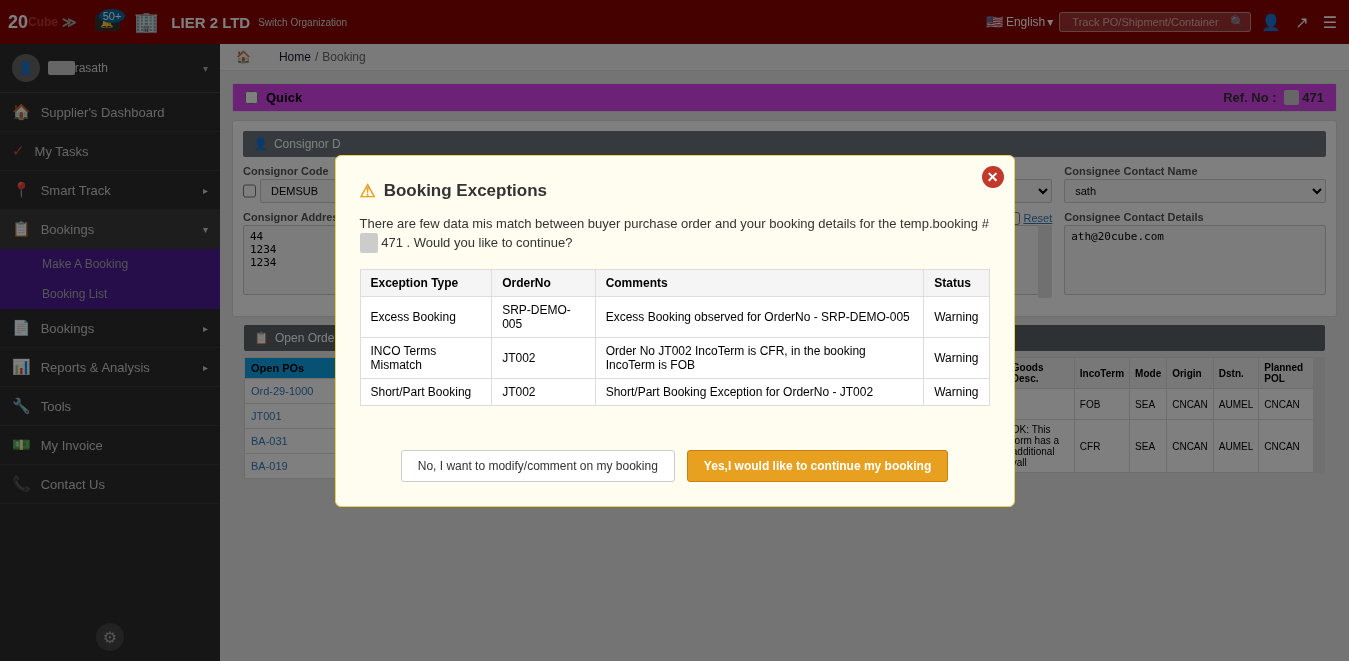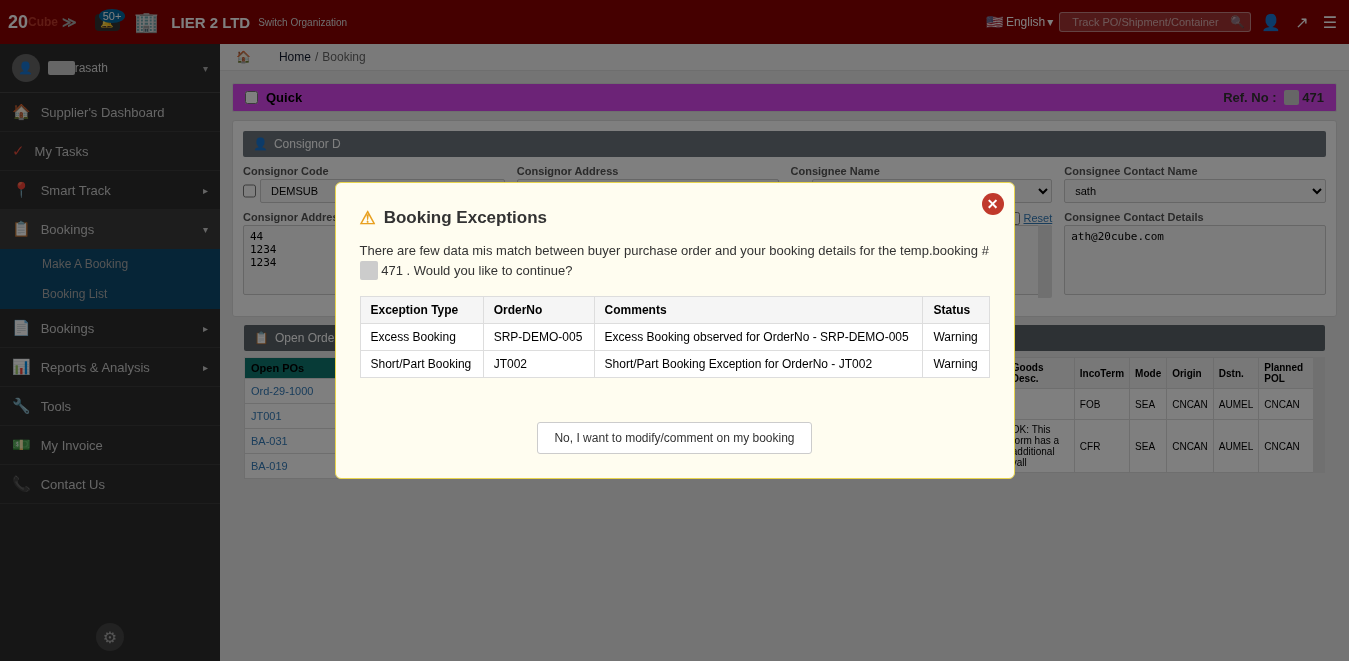--- a/index.html
+++ b/index.html
@@ -125,21 +125,21 @@
       align-items: center;
       gap: 10px;
       cursor: pointer;
       color: #ccc;
       font-size: 13px;
       border-bottom: 1px solid #3a3a3a;
     }
     .sidebar-item.active { background: #3a3a3a; }
     .sidebar-item .icon { font-size: 15px; color: #e74c3c; }
     .sidebar-item .arrow { margin-left: auto; font-size: 10px; }
-    .sidebar-sub { background: #0c4a6e; }
+    .sidebar-sub { background: #4c1d95; }
     .sidebar-sub-item {
       padding: 8px 12px 8px 42px;
       cursor: pointer;
       color: #aaa;
       font-size: 12px;
     }
 
     
     .page-content {
       flex: 1;
@@ -217,21 +217,21 @@
       background: #f9f9f9;
     }
     .reset-link { color: #337ab7; font-size: 11px; text-decoration: underline; cursor: pointer; }
     .checkbox-inline { display: flex; align-items: center; gap: 4px; font-size: 11px; }
 
     
     .bottom-sections { display: flex; gap: 12px; padding: 0 12px 12px; }
     .bottom-left, .bottom-right { flex: 1; }
     .orders-table { width: 100%; border-collapse: collapse; font-size: 11px; }
     .orders-table th {
-      background: #0f766e;
+      background: #0ea5e9;
       border: 1px solid #ddd;
       padding: 4px 6px;
       text-align: left;
       font-weight: bold;
     }
     .orders-table td {
       border: 1px solid #ddd;
       padding: 4px 6px;
       background: white;
     }
@@ -691,24 +691,31 @@
         </tr>
       </thead>
       <tbody id="exceptions-tbody">
       <tr>
     <td>Excess Booking</td>
     <td>SRP-DEMO-005</td>
     <td>Excess Booking observed for OrderNo - SRP-DEMO-005</td>
     <td>Warning</td>
   </tr>
           <tr>
+    <td>INCO Terms Mismatch</td>
+    <td>JT002</td>
+    <td>Order No JT002 IncoTerm is CFR, in the booking IncoTerm is FOB</td>
+    <td>Warning</td>
+  </tr>
+          <tr>
     <td>Short/Part Booking</td>
     <td>JT002</td>
     <td>Short/Part Booking Exception for OrderNo - JT002</td>
     <td>Warning</td>
   </tr>
         </tbody>
     </table>
     <div class="modal-actions">
       <button class="btn-secondary">No, I want to modify/comment on my booking</button>
+      <button class="btn-primary">Yes,I would like to continue my booking</button>
     </div>
   </div>
 </div>
 
 </body></html>

